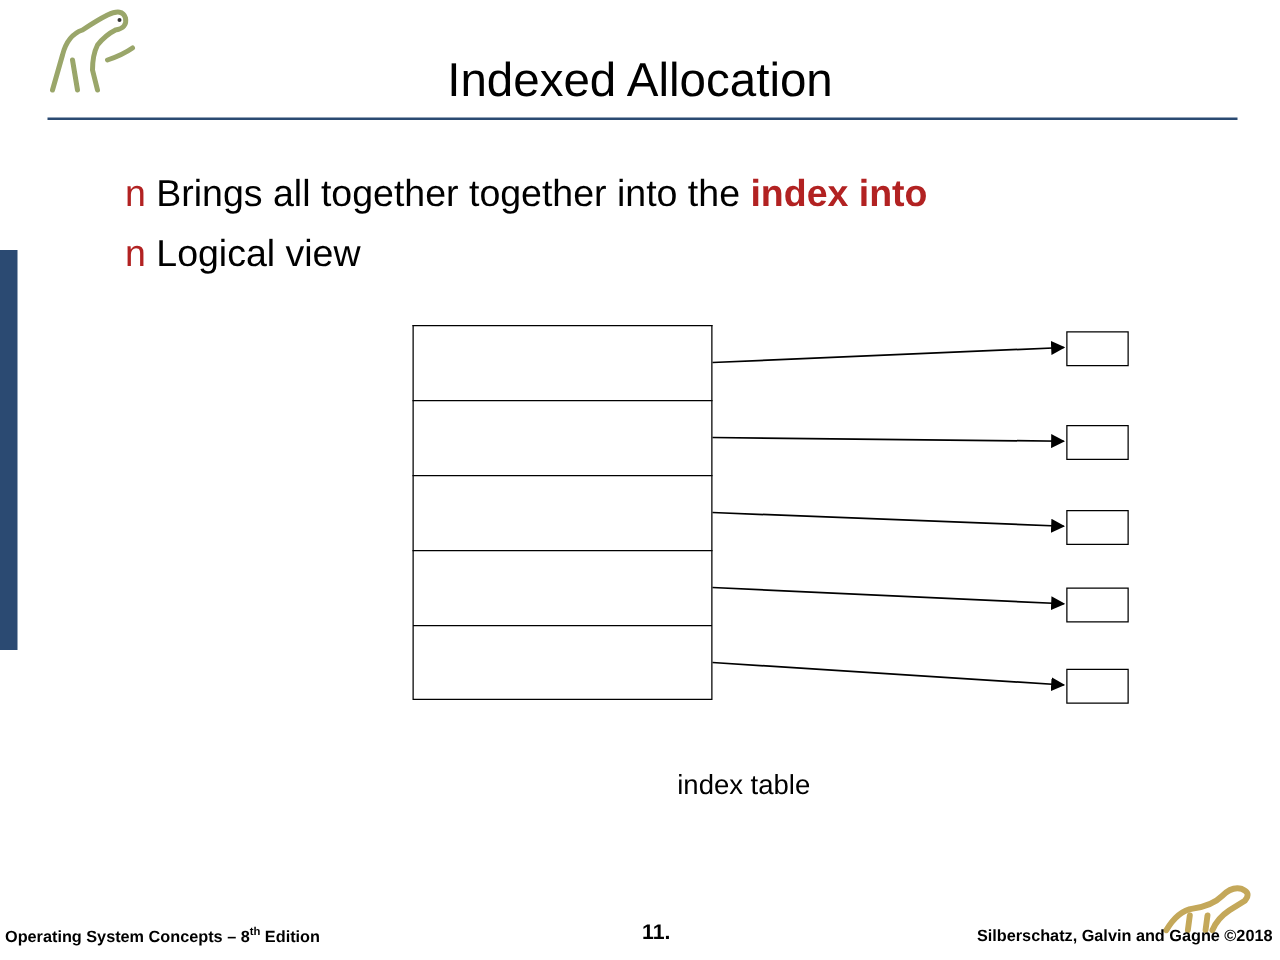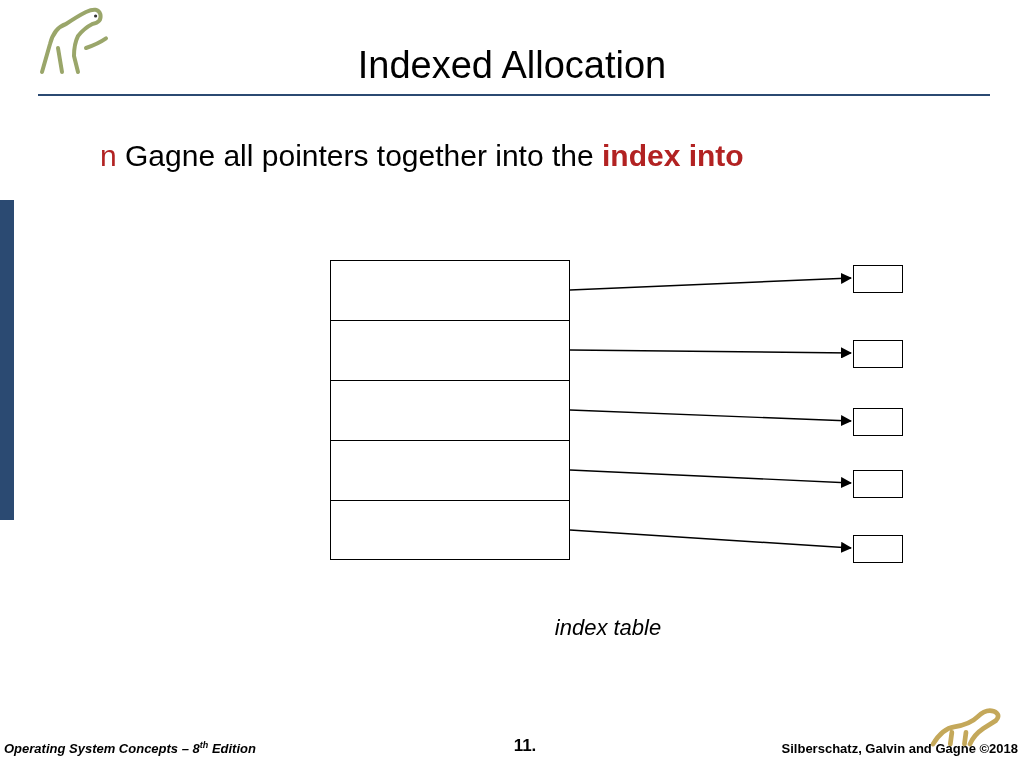--- a/index.html
+++ b/index.html
@@ -25,28 +25,28 @@
   .bline .em { color: #b22222; font-weight: bold; }
 
   
   .diagram { position: absolute; top: 260px; left: 330px; width: 240px; height: 300px; }
   .idx-row { width: 240px; height: 60px; border: 1.5px solid #000; border-bottom: none; }
   .idx-row:last-child { border-bottom: 1.5px solid #000; }
 
   .block { position: absolute; width: 50px; height: 28px; border: 1.5px solid #000; background: #fff; }
 
   .diagram-label { position: absolute; top: 615px; left: 0; width: 100%; text-align: center; font-size: 22px; color: #000; }
-  .diagram-label-inner { position: relative; left: 96px; font-style: italic; }
+  .diagram-label-inner { position: relative; left: 83px; }
 
   
   .arrows { position: absolute; top: 260px; left: 330px; width: 600px; height: 330px; pointer-events: none; }
 
   
   .footer { position: absolute; bottom: 12px; left: 0; width: 100%; height: 22px; }
-  .foot-left { position: absolute; left: 4px; bottom: 0; font-size: 13px; font-weight: bold; color: #000; font-style: italic; }
+  .foot-left { position: absolute; left: 4px; bottom: 0; font-size: 13px; font-weight: bold; color: #000; }
   .foot-left sup { font-size: 9px; }
   .foot-mid { position: absolute; left: 13px; width: 100%; text-align: center; bottom: 0; font-size: 17px; font-weight: bold; }
   .foot-right { position: absolute; right: 6px; bottom: 0; font-size: 13px; font-weight: bold; color: #000; }
 </style>
 </head>
 <body>
 
 <div class="slide">
 
   <svg class="dino-tl" viewBox="0 0 100 100">
@@ -55,21 +55,25 @@
   </svg>
 
   <div class="title">Indexed Allocation</div>
   <div class="title-rule"></div>
 
   <div class="accent"></div>
 
   <div class="bullets">
     <div class="bline">
       <span class="n">n</span>
-      <span>Gagne all pointers together into the </span><span class="em">index into</span>
+      <span>Brings all together together into the </span><span class="em">index into</span>
+    </div>
+    <div class="bline">
+      <span class="n">n</span>
+      <span>Logical view</span>
     </div>
   </div>
 
   <div class="diagram">
     <div class="idx-row"></div>
     <div class="idx-row"></div>
     <div class="idx-row"></div>
     <div class="idx-row"></div>
     <div class="idx-row"></div>
   </div>

